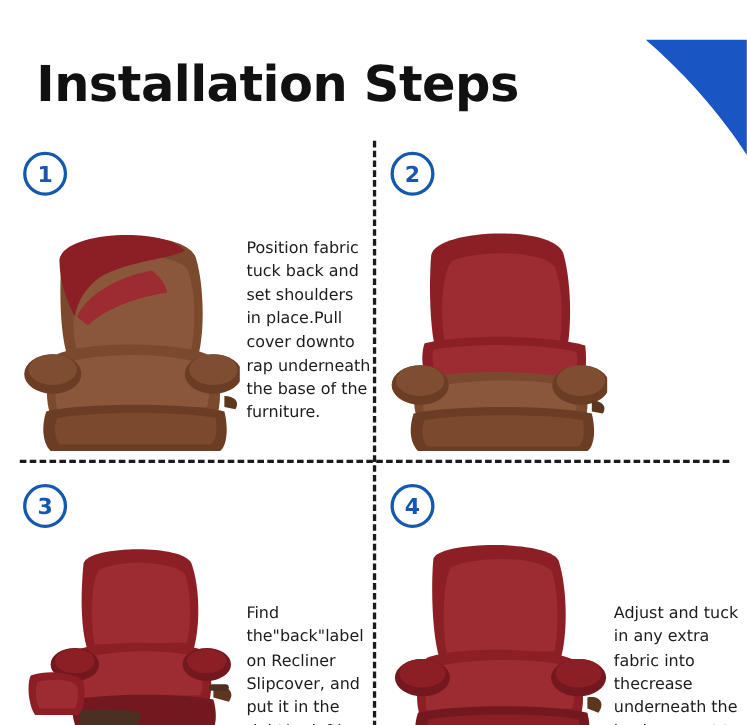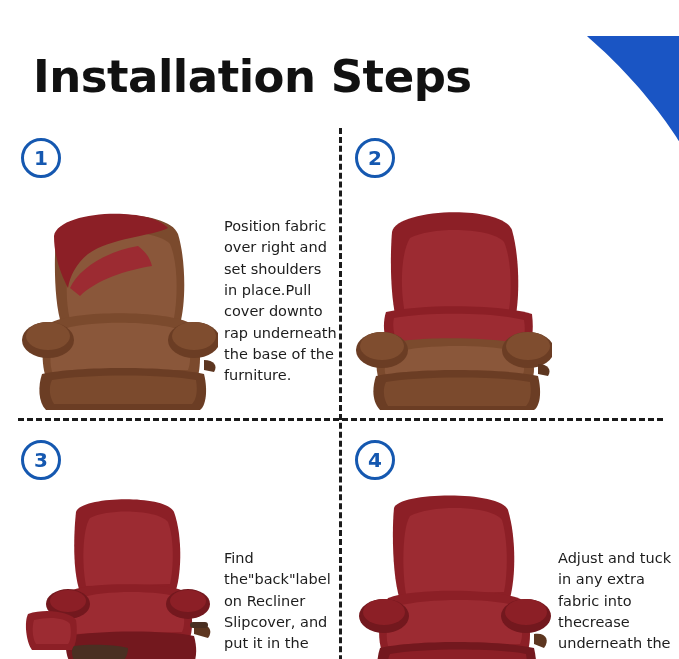--- a/index.html
+++ b/index.html
@@ -140,21 +140,21 @@
           <ellipse cx="30" cy="152" rx="22" ry="14" fill="#7f4d2f"></ellipse>
           <ellipse cx="176" cy="156" rx="26" ry="18" fill="#6b3d24"></ellipse>
           <ellipse cx="176" cy="152" rx="22" ry="14" fill="#7f4d2f"></ellipse>
 
           <path d="M24,190 C60,182 150,182 186,190 C190,206 188,222 182,226 L28,226 C20,218 20,202 24,190 Z" fill="#6b3d24"></path>
           <path d="M34,196 C68,190 146,190 178,196 C180,208 178,216 174,220 L36,220 C32,214 30,204 34,196 Z" fill="#7b4a2d"></path>
 
           <path d="M186,176 C196,176 200,182 196,188 L186,186 Z" fill="#5d3620"></path>
         </svg>
       </div>
-      <div class="caption cap-1">Position fabric over right and set shoulders in place.Pull cover downto rap underneath the base of the furniture.</div>
+      <div class="caption cap-1">Position fabric tuck back and set shoulders in place.Pull cover downto rap underneath the base of the furniture.</div>
     </div>
   </div>
 
   <div class="step step-2">
     <div class="badge">2</div>
     <div class="body-row">
       <div class="img-wrap">
         <svg class="recliner" width="200" height="230" viewBox="0 0 200 230">
 
           <path d="M40,48 C44,24 150,20 160,46 C168,74 168,118 162,140 L46,142 C38,118 38,72 40,48 Z" fill="#8c1f26"></path>

